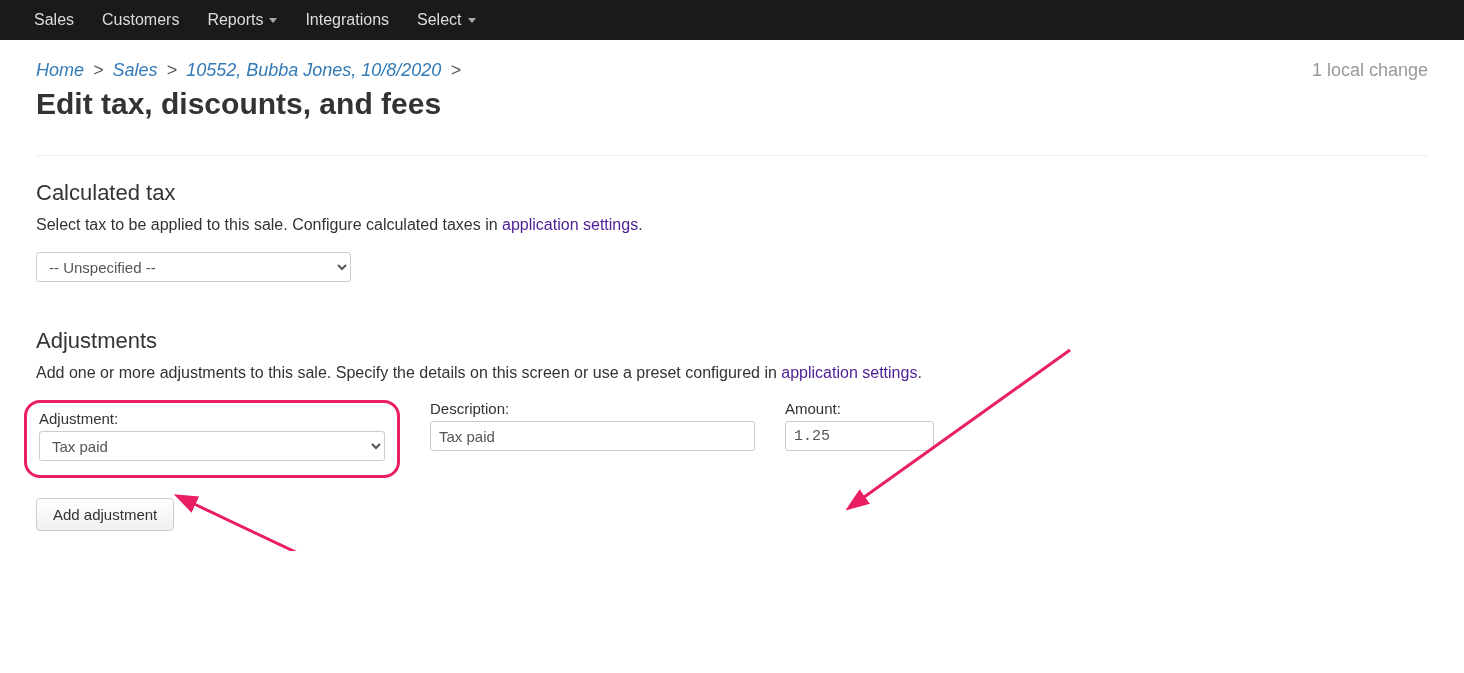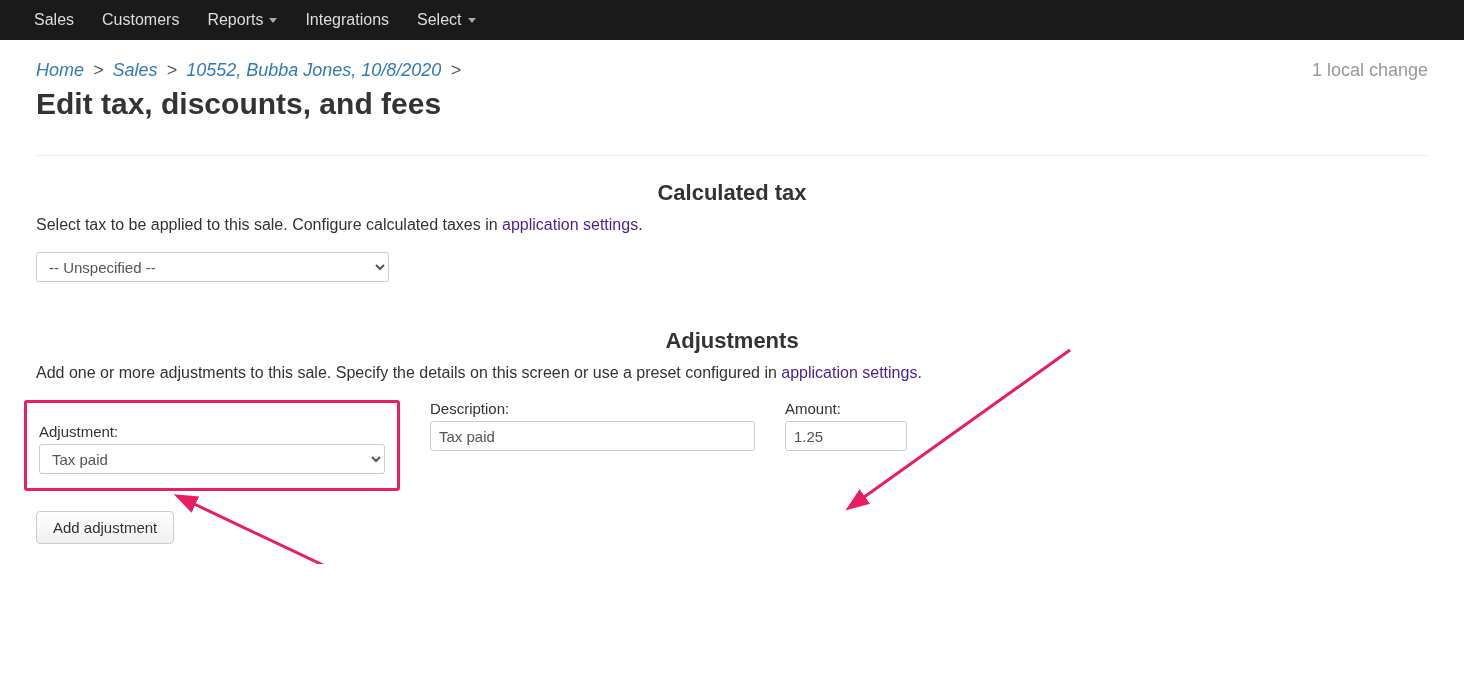--- a/index.html
+++ b/index.html
@@ -67,24 +67,23 @@
     color: #333;
     margin-bottom: 34px;
   }
   hr.divider {
     border: none;
     border-top: 1px solid #eee;
     margin-bottom: 24px;
   }
   h2.section-title {
     font-size: 22px;
-    font-weight: 700;
+    font-weight: 400;
     color: #333;
     margin-bottom: 10px;
-    text-align: center;
   }
   .section-help {
     font-size: 16px;
     color: #333;
     margin-bottom: 18px;
   }
   .section-help a {
     color: #4c1d95;
     text-decoration: none;
   }
@@ -98,36 +97,36 @@
   select.form-control, input.form-control {
     height: 30px;
     padding: 4px 8px;
     font-size: 15px;
     border: 1px solid #ccc;
     border-radius: 3px;
     background: #fff;
     color: #555;
   }
   select.form-control {
-    width: 353px;
+    width: 315px;
   }
   .adjust-row {
     display: flex;
     gap: 30px;
     align-items: flex-start;
   }
   .hl-box {
     border: 3px solid #e91e63;
-    border-radius: 3px;
-    padding: 20px 12px 14px 12px;
+    border-radius: 16px;
+    padding: 7px 12px 14px 12px;
     margin-left: -12px;
   }
   .hl-box select.form-control { width: 346px; }
   .desc-col input.form-control { width: 325px; }
-  .amt-col input.form-control { width: 122px; }
+  .amt-col input.form-control { width: 149px; font-family: Liberation Mono, monospace; }
   .btn {
     display: inline-block;
     margin-top: 20px;
     padding: 7px 16px;
     font-size: 15px;
     color: #333;
     background: linear-gradient(#fff, #f0f0f0);
     border: 1px solid #ccc;
     border-radius: 4px;
     cursor: pointer;

